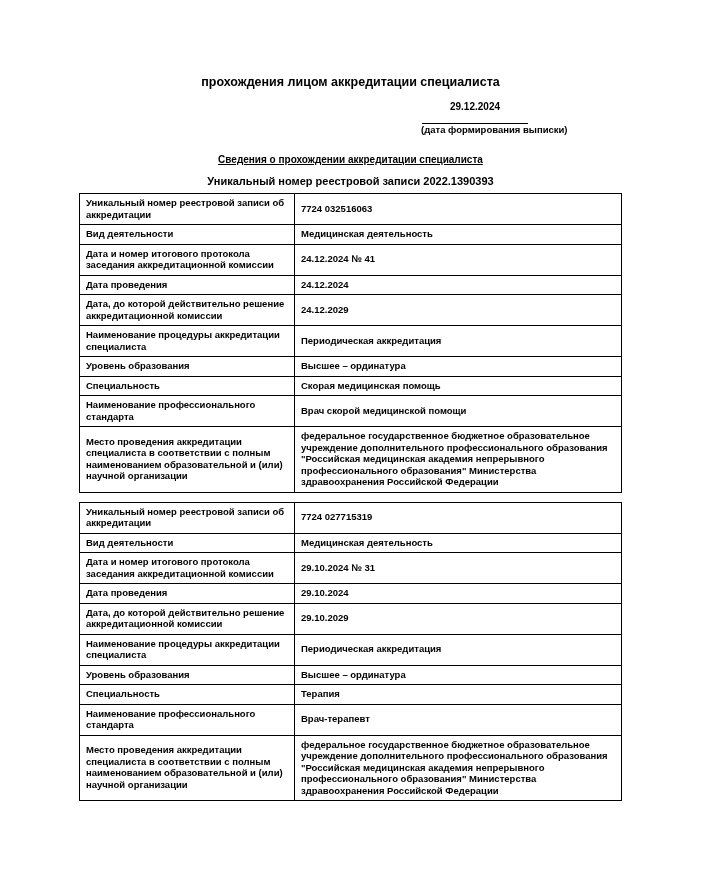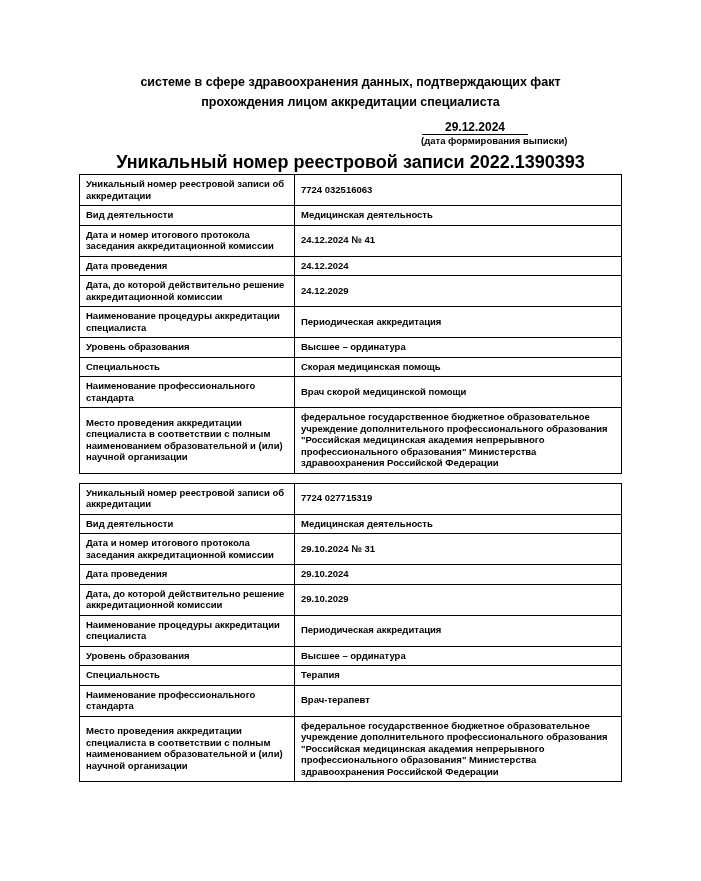--- a/index.html
+++ b/index.html
@@ -22,25 +22,25 @@
     line-height: 20px;
     font-weight: 700;
   }
 
   .date-block {
     width: 132px;
     margin: 9px 160px 0 auto;
     text-align: center;
   }
   .date-value {
-    font-size: 12px;
+    font-size: 10px;
     line-height: 12px;
     width: 106px;
     margin: 0 auto;
-    padding-bottom: 1px;
+    padding-bottom: 10px;
     border-bottom: 1.5px solid #000;
   }
   .date-caption {
     font-size: 9.5px;
     line-height: 12px;
     white-space: nowrap;
     margin-left: 12px;
   }
 
   .intro {
@@ -57,21 +57,21 @@
     text-align: center;
     font-size: 10px;
     line-height: 12px;
     text-decoration: underline;
     font-weight: 700;
   }
 
   .registry-heading {
     margin-top: 7px;
     text-align: center;
-    font-size: 18px;
+    font-size: 11px;
     line-height: 16px;
     font-weight: 700;
   }
 
   table.acc-table {
     width: 542px;
     margin: 4px auto 0 auto;
     border-collapse: collapse;
     table-layout: fixed;
   }
@@ -86,30 +86,30 @@
   }
   .acc-table td.label-cell { width: 215px; }
   .acc-table td.value-cell { width: 327px; }
 </style>
 </head>
 <body>
 
 <div class="page">
 
   <div class="doc-title">
-    <div>системе в сфере здравоохранения данных, подтверждающих факт</div>
     <div>прохождения лицом аккредитации специалиста</div>
   </div>
 
   <div class="date-block">
     <div class="date-value">29.12.2024</div>
     <div class="date-caption">(дата формирования выписки)</div>
   </div>
 
 
+  <div class="section-heading">Сведения о прохождении аккредитации специалиста</div>
 
   <div class="registry-heading">Уникальный номер реестровой записи 2022.1390393</div>
 
   <table class="acc-table">
     <tbody>
         <tr>
           <td class="label-cell">Уникальный номер реестровой записи об аккредитации</td>
           <td class="value-cell">7724 032516063</td>
         </tr>
         <tr>

